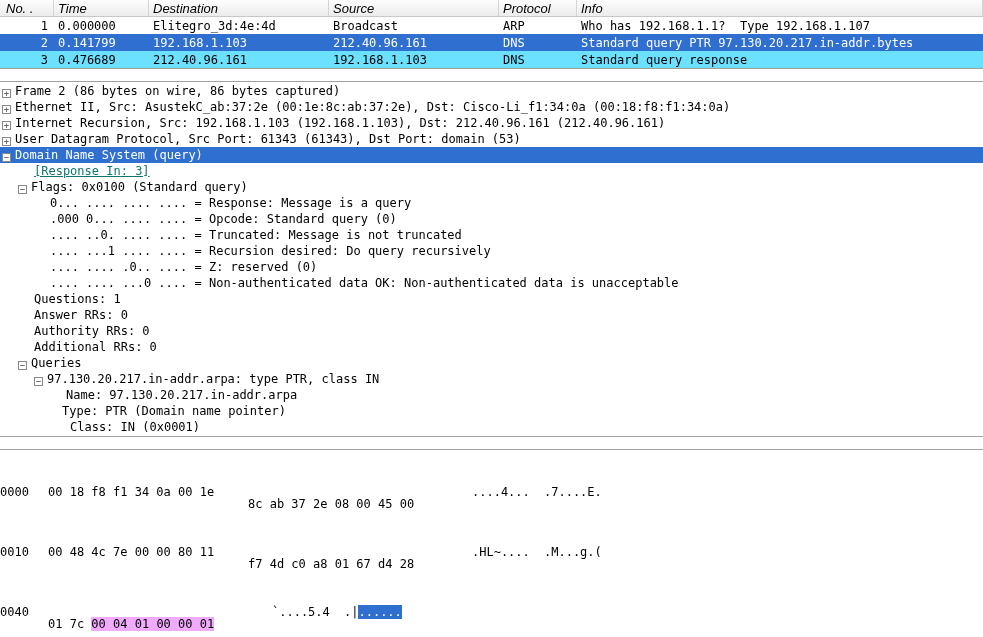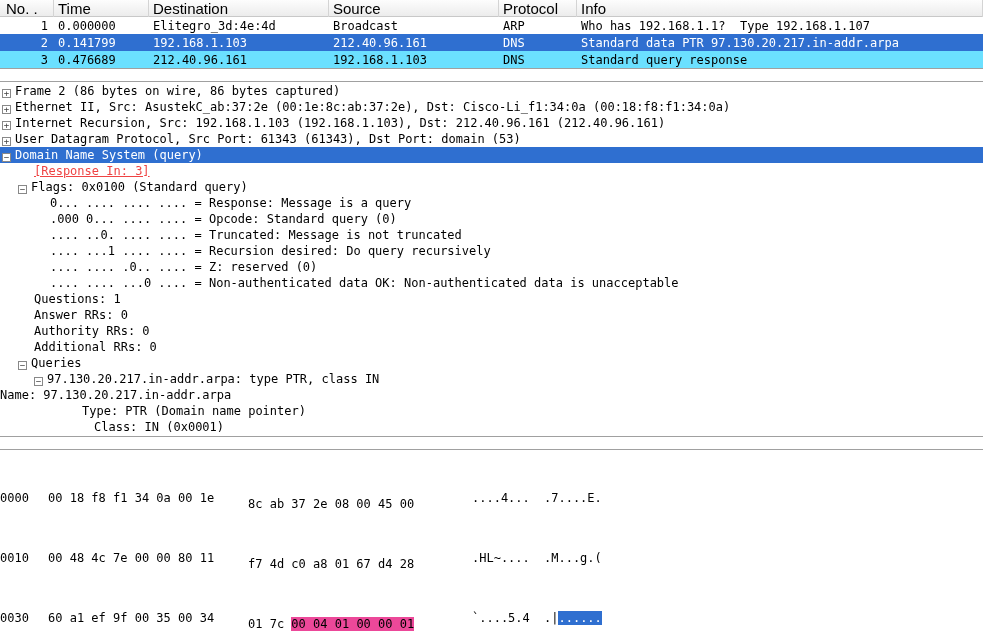--- a/index.html
+++ b/index.html
@@ -17,21 +17,22 @@
     display: grid;
     grid-template-columns: 52px 95px 180px 170px 78px 1fr;
     align-items: center;
     height: 17px;
     padding-left: 2px;
   }
   .pl-header {
     background: linear-gradient(#fdfdfd, #ececec);
     border-bottom: 1px solid #c8c8c8;
     font-family: Tahoma, Arial, sans-serif;
-    font-size: 15px;
+    font-size: 13px;
+    font-style: italic;
   }
   .pl-header > div {
     border-right: 1px solid #d4d4d4;
     padding-left: 4px;
     height: 100%;
     display: flex;
     align-items: center;
   }
   .pl-row > div { padding-left: 4px; white-space: pre; }
   .pl-row.sel {
@@ -65,39 +66,39 @@
     position: relative;
     top: 1px;
     background: #fff;
     color: #444;
   }
   .tree-row.selected {
     background: #2f6fd0;
     color: #fff;
   }
   .tree-row.selected .toggle { background: #fff; color: #444; }
-  .link { color: #ef4444; text-decoration: underline; }
+  .link { color: #0f766e; text-decoration: underline; }
   .ind0 { padding-left: 2px; }
   .ind1 { padding-left: 18px; }
   .ind2 { padding-left: 34px; }
   .ind3 { padding-left: 50px; }
   .hex {
     margin-top: 12px;
     border-top: 1px solid #a0a0a0;
     padding-top: 2px;
     line-height: 16px;
     white-space: pre;
   }
-  .hex-row { display: flex; align-items: center; }
+  .hex-row { display: flex; }
   .hx-off { width: 48px; }
   .hx-b1 { width: 200px; }
   .hx-b2 { width: 224px; margin-top: 12px; }
   .hx-a1 { width: 72px; }
   .hx-a2 { }
-  .hx-hi-b { background: #ec4899; }
+  .hx-hi-b { background: #f0abfc; }
   .hx-hi-a { background: #2f6fd0; color: #fff; }
 </style>
 </head>
 <body>
 
 <div class="packet-list">
   <div class="pl-header">
     <div>No. .</div>
     <div>Time</div>
     <div>Destination</div>
@@ -112,21 +113,21 @@
     <div>Broadcast</div>
     <div>ARP</div>
     <div>Who has 192.168.1.1?  Type 192.168.1.107</div>
   </div>
   <div class="pl-row sel">
     <div class="num">2</div>
     <div>0.141799</div>
     <div>192.168.1.103</div>
     <div>212.40.96.161</div>
     <div>DNS</div>
-    <div>Standard data PTR 97.130.20.217.in-addr.arpa</div>
+    <div>Standard query PTR 97.130.20.217.in-addr.bytes</div>
   </div>
   <div class="pl-row alt">
     <div class="num">3</div>
     <div>0.476689</div>
     <div>212.40.96.161</div>
     <div>192.168.1.103</div>
     <div>DNS</div>
     <div>Standard query response</div>
   </div>
 </div>
@@ -144,43 +145,42 @@
   <div class="tree-row ind3"><span>.... ..0. .... .... = Truncated: Message is not truncated</span></div>
   <div class="tree-row ind3"><span>.... ...1 .... .... = Recursion desired: Do query recursively</span></div>
   <div class="tree-row ind3"><span>.... .... .0.. .... = Z: reserved (0)</span></div>
   <div class="tree-row ind3"><span>.... .... ...0 .... = Non-authenticated data OK: Non-authenticated data is unacceptable</span></div>
   <div class="tree-row ind2"><span>Questions: 1</span></div>
   <div class="tree-row ind2"><span>Answer RRs: 0</span></div>
   <div class="tree-row ind2"><span>Authority RRs: 0</span></div>
   <div class="tree-row ind2"><span>Additional RRs: 0</span></div>
   <div class="tree-row ind1"><span class="toggle">−</span><span>Queries</span></div>
   <div class="tree-row ind2"><span class="toggle">−</span><span>97.130.20.217.in-addr.arpa: type PTR, class IN</span></div>
-  <div class="tree-row" style=""><span>Name: 97.130.20.217.in-addr.arpa</span></div>
-  <div class="tree-row" style="padding-left:82px"><span>Type: PTR (Domain name pointer)</span></div>
-  <div class="tree-row" style="padding-left:94px"><span>Class: IN (0x0001)</span></div>
+  <div class="tree-row" style="padding-left:66px"><span>Name: 97.130.20.217.in-addr.arpa</span></div>
+  <div class="tree-row" style="padding-left:62px"><span>Type: PTR (Domain name pointer)</span></div>
+  <div class="tree-row" style="padding-left:70px"><span>Class: IN (0x0001)</span></div>
 </div>
 
 <div class="hex">
   <div class="hex-row">
     <span class="hx-off">0000</span>
     <span class="hx-b1">00 18 f8 f1 34 0a 00 1e</span>
     <span class="hx-b2">8c ab 37 2e 08 00 45 00</span>
     <span class="hx-a1">....4...</span>
     <span class="hx-a2">.7....E.</span>
   </div>
   <div class="hex-row">
     <span class="hx-off">0010</span>
     <span class="hx-b1">00 48 4c 7e 00 00 80 11</span>
     <span class="hx-b2">f7 4d c0 a8 01 67 d4 28</span>
     <span class="hx-a1">.HL~....</span>
     <span class="hx-a2">.M...g.(</span>
   </div>
   <div class="hex-row">
-    <span class="hx-off">0030</span>
-    <span class="hx-b1">60 a1 ef 9f 00 35 00 34</span>
+    <span class="hx-off">0040</span>
     <span class="hx-b2"><span>01 7c </span><span class="hx-hi-b">00 04 01 00 00 01</span></span>
     <span class="hx-a1">`....5.4</span>
     <span class="hx-a2"><span>.|</span><span class="hx-hi-a">......</span></span>
   </div>
   
   
   
 </div>
 
 </body></html>

